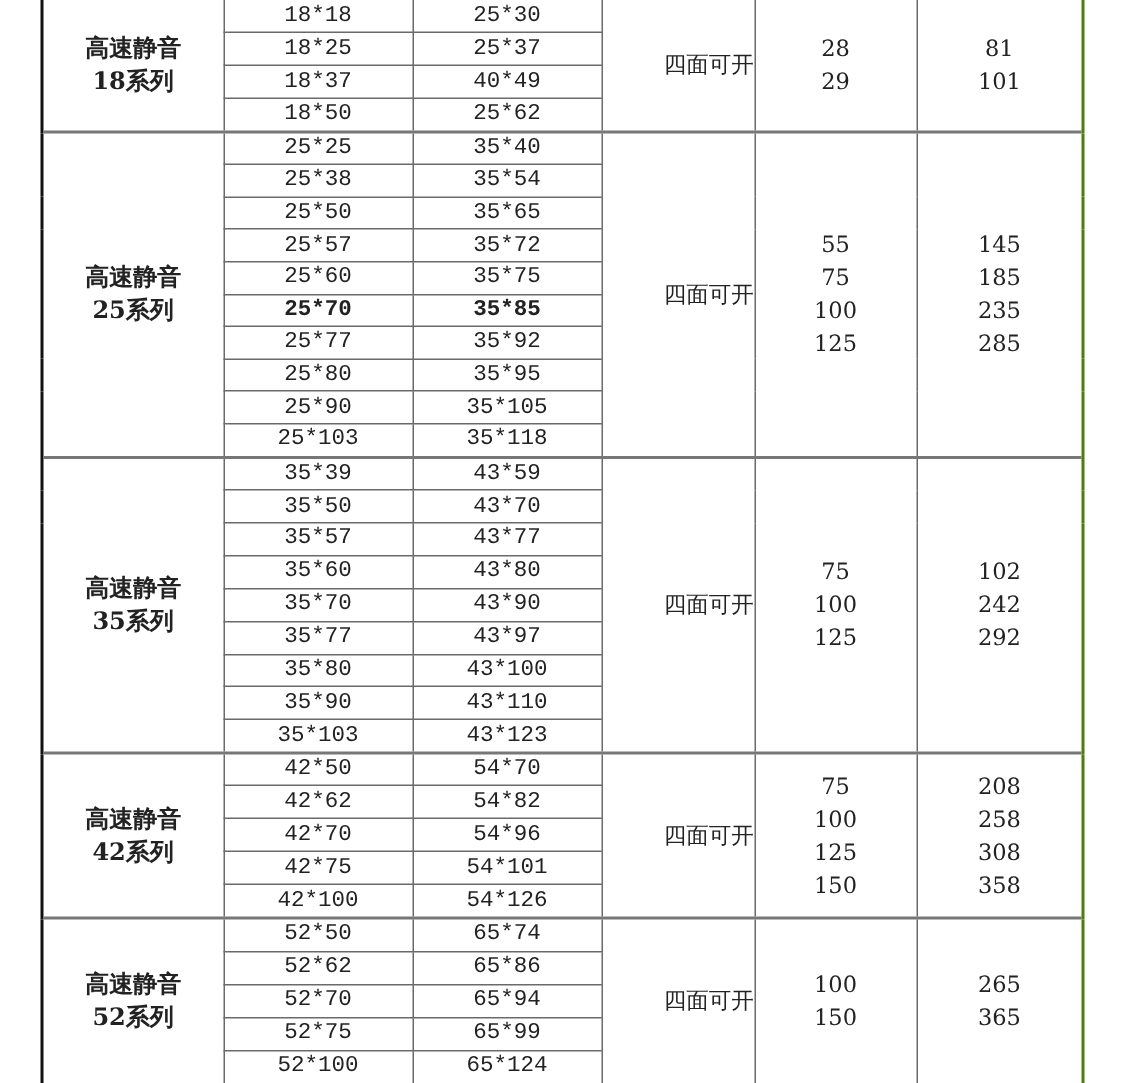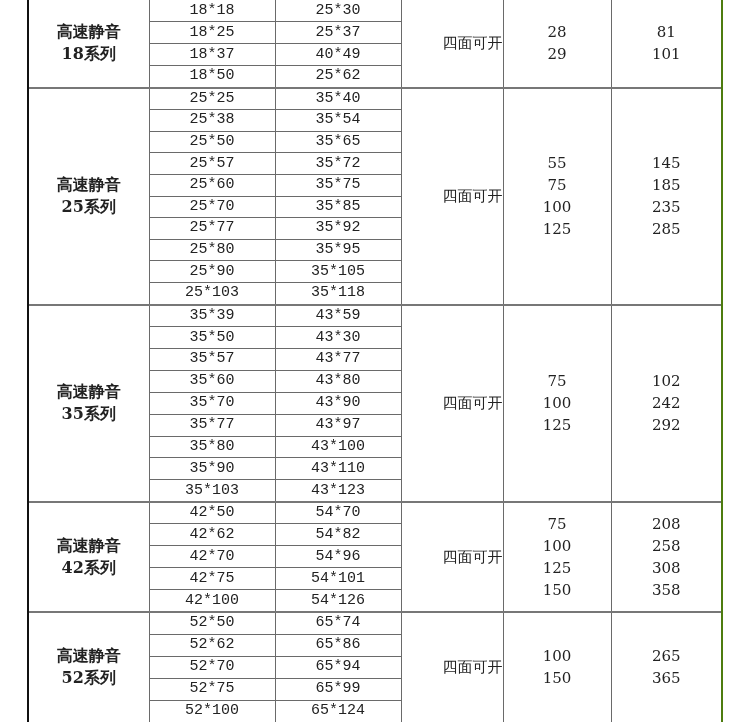--- a/index.html
+++ b/index.html
@@ -92,21 +92,21 @@
           <td class="size">35*65</td>
         </tr>
         <tr style="height: 21.6px;">
           <td class="size">25*57</td>
           <td class="size">35*72</td>
         </tr>
         <tr style="height: 21.6px;">
           <td class="size">25*60</td>
           <td class="size">35*75</td>
         </tr>
-        <tr style="height: 21.6px;">
+        <tr style="height: 21.6px; font-weight: bold;">
           <td class="size">25*70</td>
           <td class="size">35*85</td>
         </tr>
         <tr style="height: 21.6px;">
           <td class="size">25*77</td>
           <td class="size">35*92</td>
         </tr>
         <tr style="height: 21.6px;">
           <td class="size">25*80</td>
           <td class="size">35*95</td>
@@ -133,21 +133,21 @@
             <span class="line">125</span>
           </td>
           <td class="nums group-top last" rowspan="9">
             <span class="line">102</span>
             <span class="line">242</span>
             <span class="line">292</span>
           </td>
         </tr>
         <tr style="height: 21.89px;">
           <td class="size">35*50</td>
-          <td class="size">43*30</td>
+          <td class="size">43*70</td>
         </tr>
         <tr style="height: 21.89px;">
           <td class="size">35*57</td>
           <td class="size">43*77</td>
         </tr>
         <tr style="height: 21.89px;">
           <td class="size">35*60</td>
           <td class="size">43*80</td>
         </tr>
         <tr style="height: 21.89px;">

